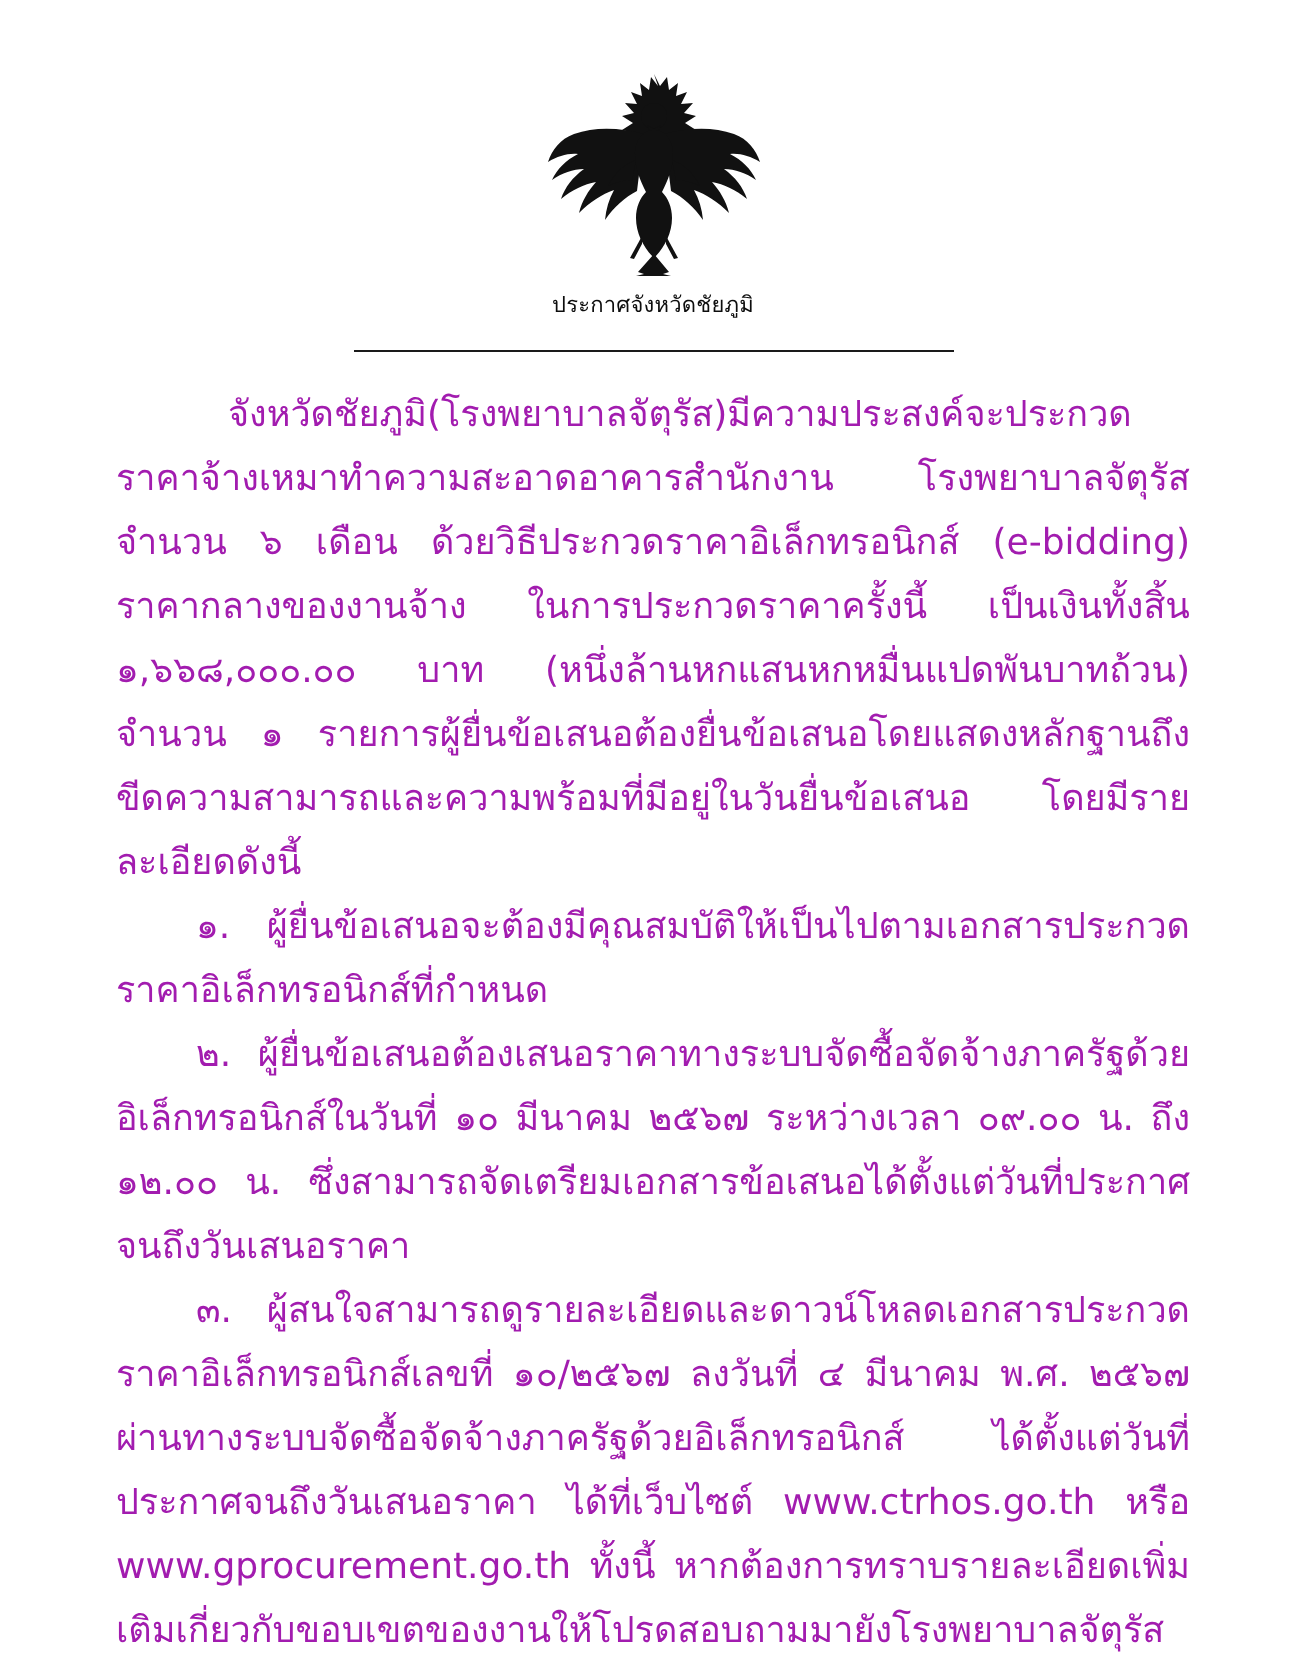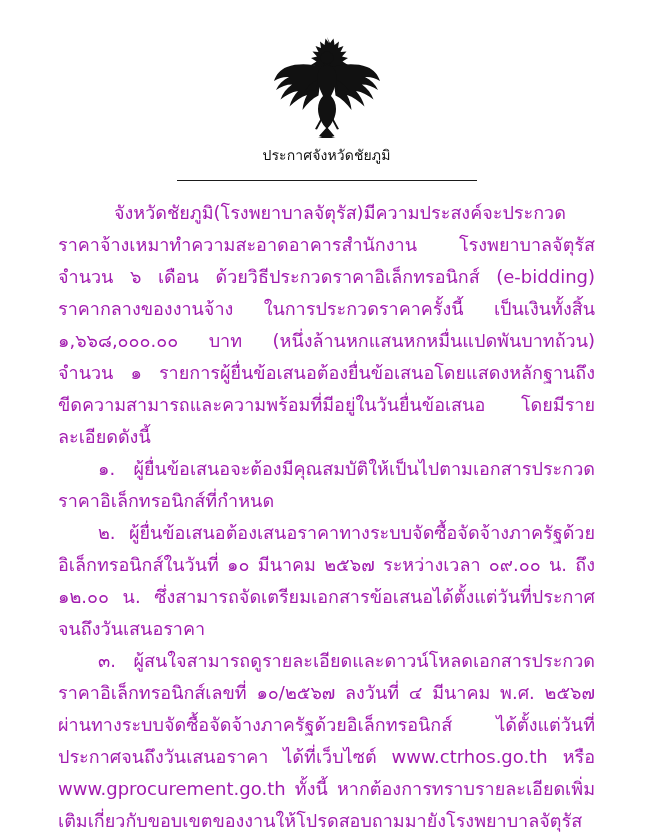--- a/index.html
+++ b/index.html
@@ -36,21 +36,21 @@
     height: 104px;
     display: block;
   }
 
   
   .heading {
     text-align: center;
     line-height: 1.62;
   }
   .heading-line {
-    font-size: 14px;
+    font-size: 11px;
     color: #0d0d0d;
     letter-spacing: 0.1px;
   }
   .heading-line.l1 { margin-bottom: 1px; }
   .heading-line.l2 { margin-bottom: 1px; }
 
   .rule {
     width: 300px;
     height: 1px;
     background: #1a1a1a;

